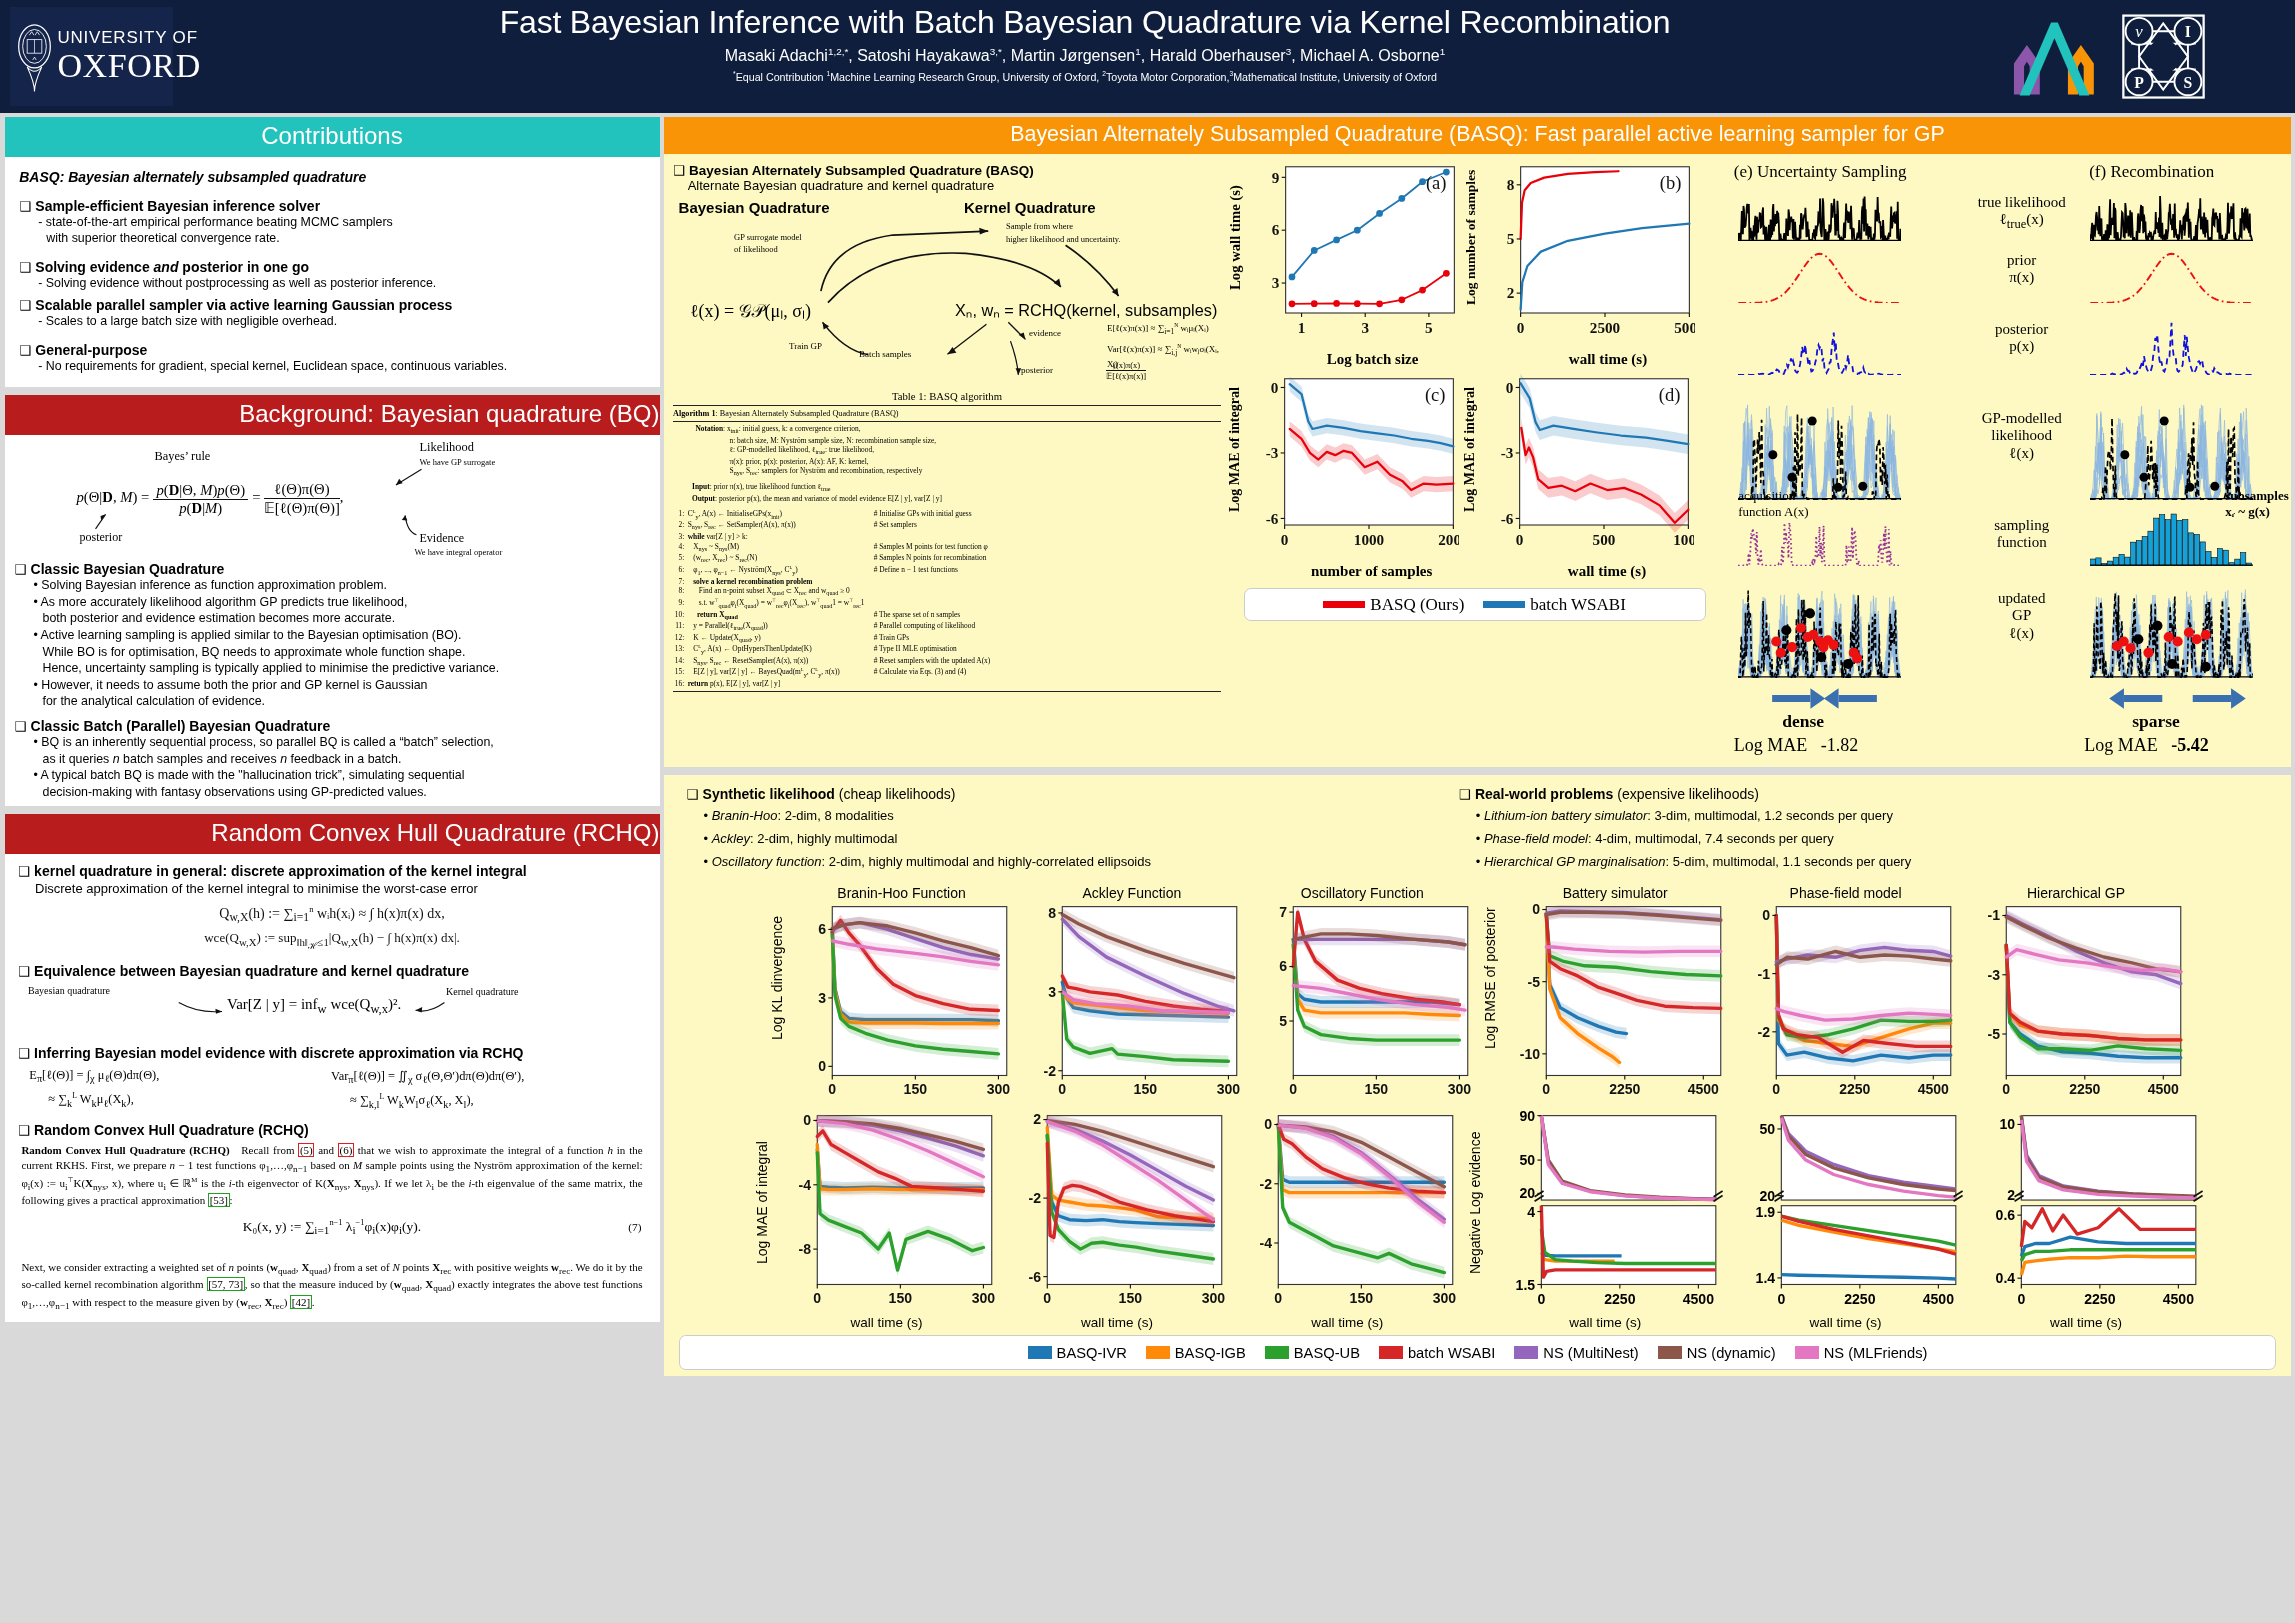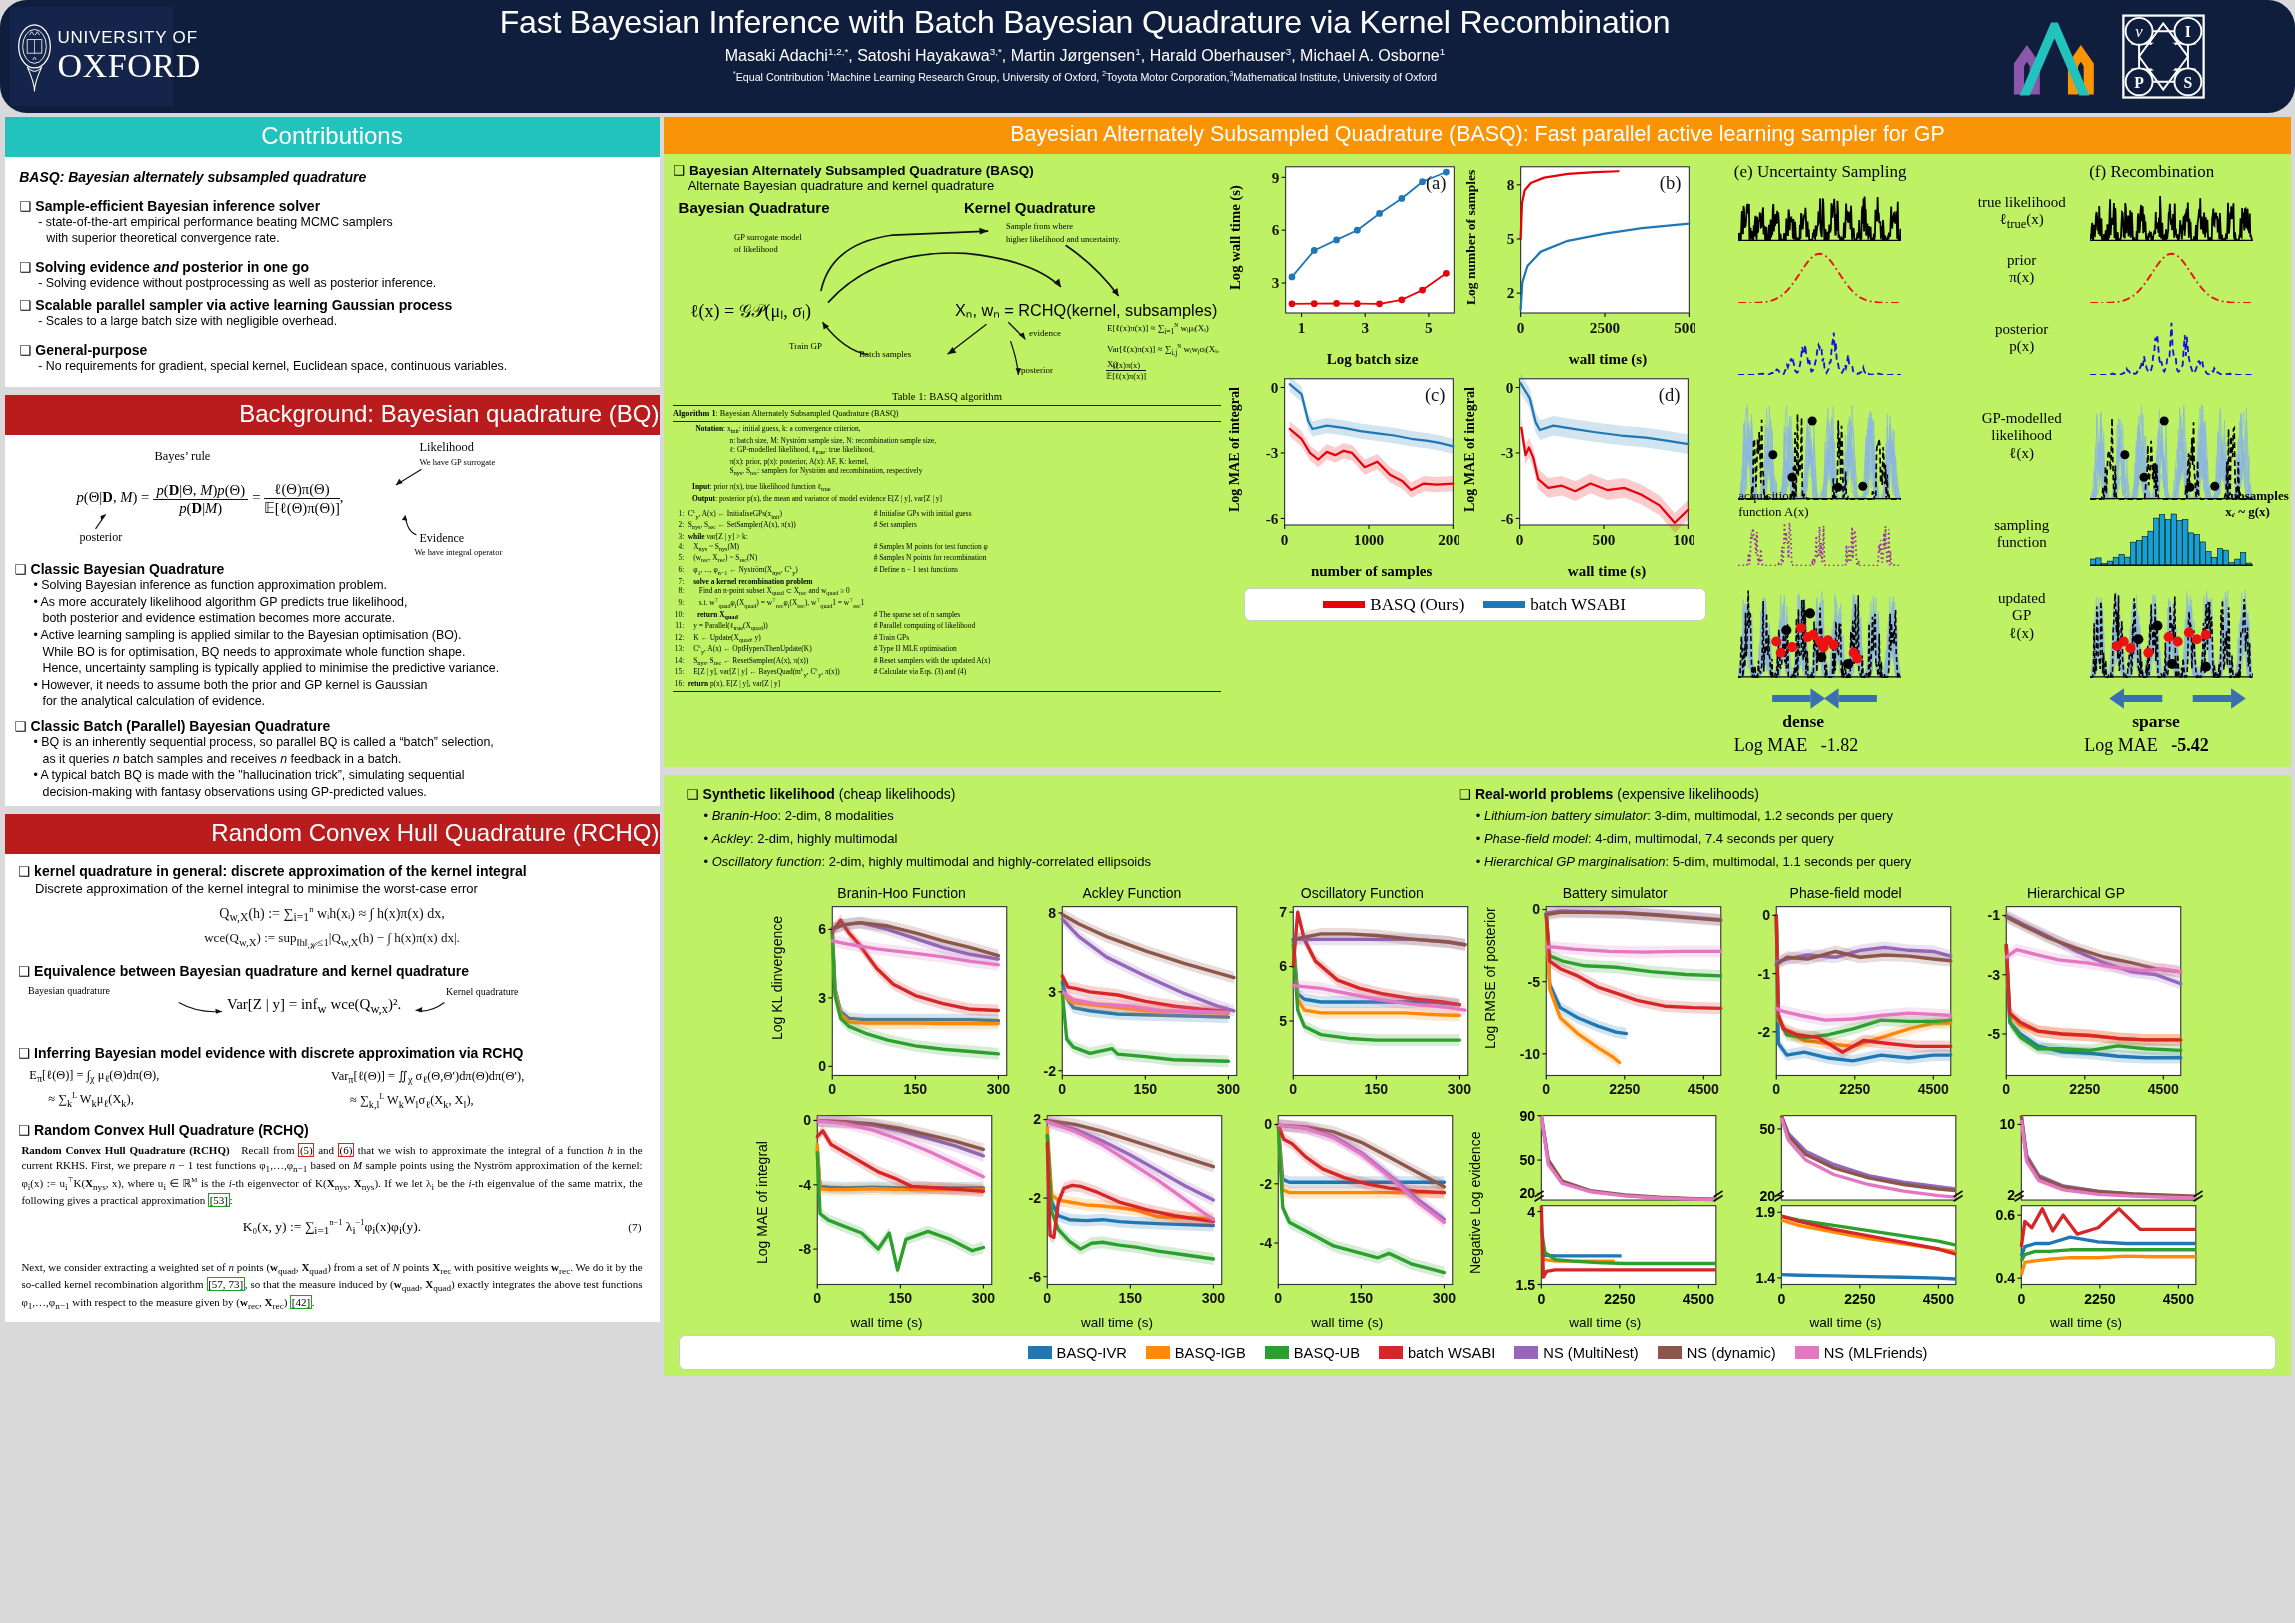--- a/index.html
+++ b/index.html
@@ -8,21 +8,20 @@
     width:2295px; height:1624px;
     font-family:"Liberation Sans", sans-serif;
     background:#d9d9d9;
     position:relative;
     overflow:hidden;
   }
   
   #header {
     position:absolute; left:0; top:0; width:2295px; height:113px;
     background:#0e1e3c;
-    border-radius:27px;
   }
   #oxford-logo {
     position:absolute; left:10px; top:6.8px; width:163px; height:99px;
     background:#15244a; display:flex; align-items:center; gap:5.6px; padding:0 6.8px;
   }
   #oxford-crest { width:35px; height:78px; flex:0 0 35px; position:relative; }
   #oxford-wordmark { color:#fff; font-family:"Liberation Serif", serif; line-height:1; }
   #oxford-wordmark .l1 { font-size:17px; letter-spacing:0.8px; display:block; font-family:"Liberation Sans",sans-serif; }
   #oxford-wordmark .l2 { font-size:34px; letter-spacing:0.6px; display:block; margin-top:3.4px; }
   #title-block { position:absolute; left:186px; top:4.5px; width:1798px; text-align:center; color:#fff; }
@@ -44,21 +43,21 @@
   .bullet-box { font-size:14px; font-weight:bold; }
   .chk { font-family:"DejaVu Sans", sans-serif; font-size:13.5px; margin-right:4px; }
   .sub { font-size:12.4px; font-weight:normal; margin-left:17px; display:block; line-height:1.32; }
   .subb { font-size:12.4px; font-weight:normal; margin-left:14.7px; display:block; line-height:1.34; }
   .italic { font-style:italic; }
   .mathblk {
     font-family:"Liberation Serif", serif; text-align:center; color:#111;
   }
   
   #right-col { position:absolute; left:664px; top:117px; width:1627px; }
-  .rpanel { background:#bef264; }
+  .rpanel { background:#fef9c3; }
   
   .algo {
     font-family:"Liberation Serif", serif; font-size:7.4px; line-height:1.30;
     border-top:1.1px solid #222; border-bottom:1.1px solid #222; padding:2.3px 0 2.3px 0;
   }
   .algo .ttl { font-size:8.2px; border-bottom:0.8px solid #222; padding-bottom:1.7px; margin-bottom:2.3px;}
   .algo .row { display:flex; }
   .algo .num { width:14.7px; text-align:right; padding-right:3.4px; flex:0 0 14.7px; }
   .algo .code { width:186px; flex:0 0 186px; }
   .algo .cmt { flex:1; }

